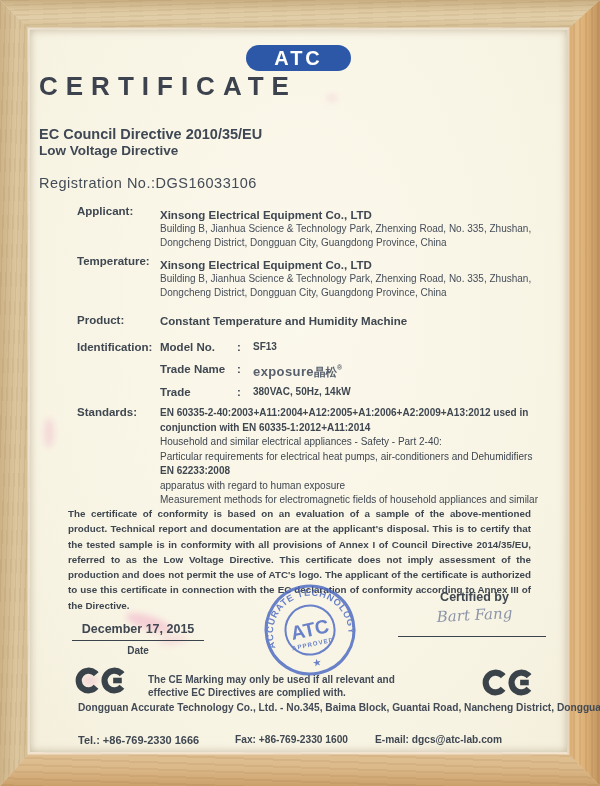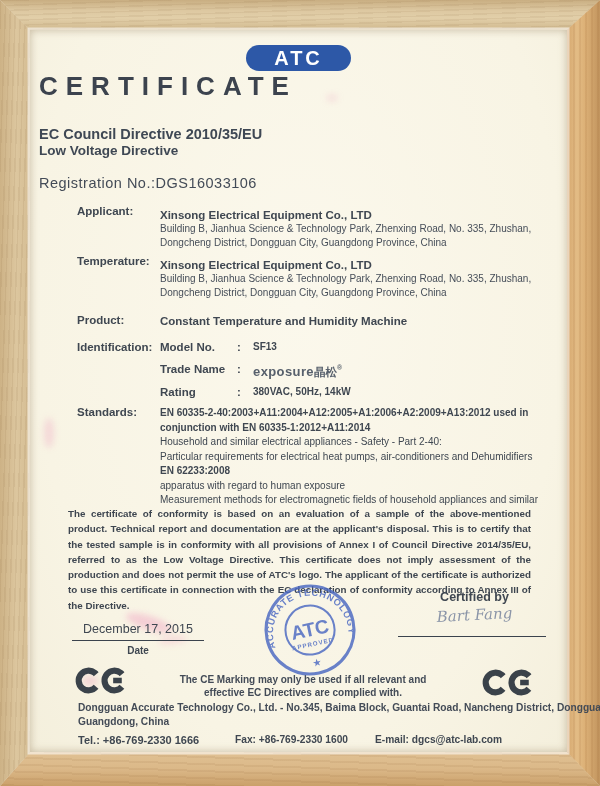--- a/index.html
+++ b/index.html
@@ -52,29 +52,29 @@
   .trade-reg{font-size:7px;font-weight:bold;vertical-align:super;color:#57606c;}
   .std-line{font-size:10px;line-height:14.5px;white-space:nowrap;}
 
   .paragraph{left:38px;top:476px;width:463px;font-size:9.8px;font-weight:bold;line-height:15.3px;
     text-align:justify;color:#3e4650;}
 
   .certified-by{left:372px;top:560px;width:145px;text-align:center;font-size:12.5px;font-weight:bold;}
   .signature{left:372px;top:576px;width:145px;text-align:center;font-size:15px;font-style:italic;
     font-family:"DejaVu Serif",serif;color:#8b95a8;transform:rotate(-3deg);}
   .sig-line{left:368px;top:606px;width:148px;border-top:1.5px solid #3b434d;}
-  .date-value{left:42px;top:592px;width:132px;text-align:center;font-size:12.5px;font-weight:normal;}
+  .date-value{left:42px;top:592px;width:132px;text-align:center;font-size:12.5px;font-weight:bold;}
   .date-line{left:42px;top:610px;width:132px;border-top:1.5px solid #3b434d;}
   .date-label{left:42px;top:615px;width:132px;text-align:center;font-size:10px;font-weight:bold;}
 
   .stamp{left:234px;top:554px;width:92px;height:92px;opacity:.82;transform:rotate(-12deg);z-index:4;}
   .ce{width:64px;height:45px;}
   .ce-left{left:45px;top:628px;}
   .ce-right{left:452px;top:630px;}
-  .ce-note{left:118px;top:643px;width:310px;text-align:center;font-size:10px;font-weight:bold;line-height:13px;color:#434b57;}
+  .ce-note{left:118px;top:643px;width:310px;font-size:10px;font-weight:bold;line-height:13px;color:#434b57;}
 
   .footer-co{left:48px;top:671px;width:480px;font-size:10.2px;font-weight:bold;line-height:13.5px;color:#434b57;}
   .footer-tel{left:48px;top:704px;font-size:11px;font-weight:bold;}
   .footer-fax{left:205px;top:704px;font-size:10.2px;font-weight:bold;}
   .footer-mail{left:345px;top:704px;font-size:10.2px;font-weight:bold;}
 
   .smudge{position:absolute;border-radius:50%;filter:blur(3px);pointer-events:none;}
   .sm1{left:95px;top:586px;width:48px;height:14px;background:rgba(234,120,175,.30);transform:rotate(18deg);}
   .sm2{left:52px;top:646px;width:16px;height:10px;background:rgba(234,120,175,.25);}
   .sm3{left:14px;top:388px;width:10px;height:30px;background:rgba(234,120,175,.22);}
@@ -121,21 +121,21 @@
   <div class="abs id-name" style="top:311px">Model No.</div>
   <div class="abs id-sep" style="top:311px">:</div>
   <div class="abs id-val" style="top:311px">SF13</div>
 
   <div class="abs id-name" style="top:333px">Trade Name</div>
   <div class="abs id-sep" style="top:333px">:</div>
   <div class="abs" style="left:223px;top:332px;white-space:nowrap;">
     <span class="trade-latin">exposure</span><span class="trade-cjk">晶松</span><span class="trade-reg">®</span>
   </div>
 
-  <div class="abs id-name" style="top:356px">Rating</div>
+  <div class="abs id-name" style="top:356px">Trade</div>
   <div class="abs id-sep" style="top:356px">:</div>
   <div class="abs id-val" style="top:356px">380VAC, 50Hz, 14kW</div>
 
   <div class="abs flabel" style="top:376px">Standards:</div>
   <div class="abs fval" style="top:376px">
     <div class="std-line b">EN 60335-2-40:2003+A11:2004+A12:2005+A1:2006+A2:2009+A13:2012 used in</div>
     <div class="std-line b">conjunction with EN 60335-1:2012+A11:2014</div>
     <div class="std-line">Household and similar electrical appliances - Safety - Part 2-40:</div>
     <div class="std-line">Particular requirements for electrical heat pumps, air-conditioners and Dehumidifiers</div>
     <div class="std-line b">EN 62233:2008</div>
@@ -184,19 +184,18 @@
     </svg>
   </div>
 
   <div class="abs ce-note">
     <div>The CE Marking may only be used if all relevant and</div>
     <div>effective EC Directives are complied with.</div>
   </div>
 
   <div class="abs footer-co">
     <div class="nw">Dongguan Accurate Technology Co., Ltd. - No.345, Baima Block, Guantai Road, Nancheng District, Dongguan,</div>
-    <div>Guangdong, China</div>
   </div>
   <div class="abs footer-tel">Tel.: +86-769-2330 1666</div>
   <div class="abs footer-fax">Fax: +86-769-2330 1600</div>
   <div class="abs footer-mail">E-mail: dgcs@atc-lab.com</div>
 
 </div>
 
 </body></html>

